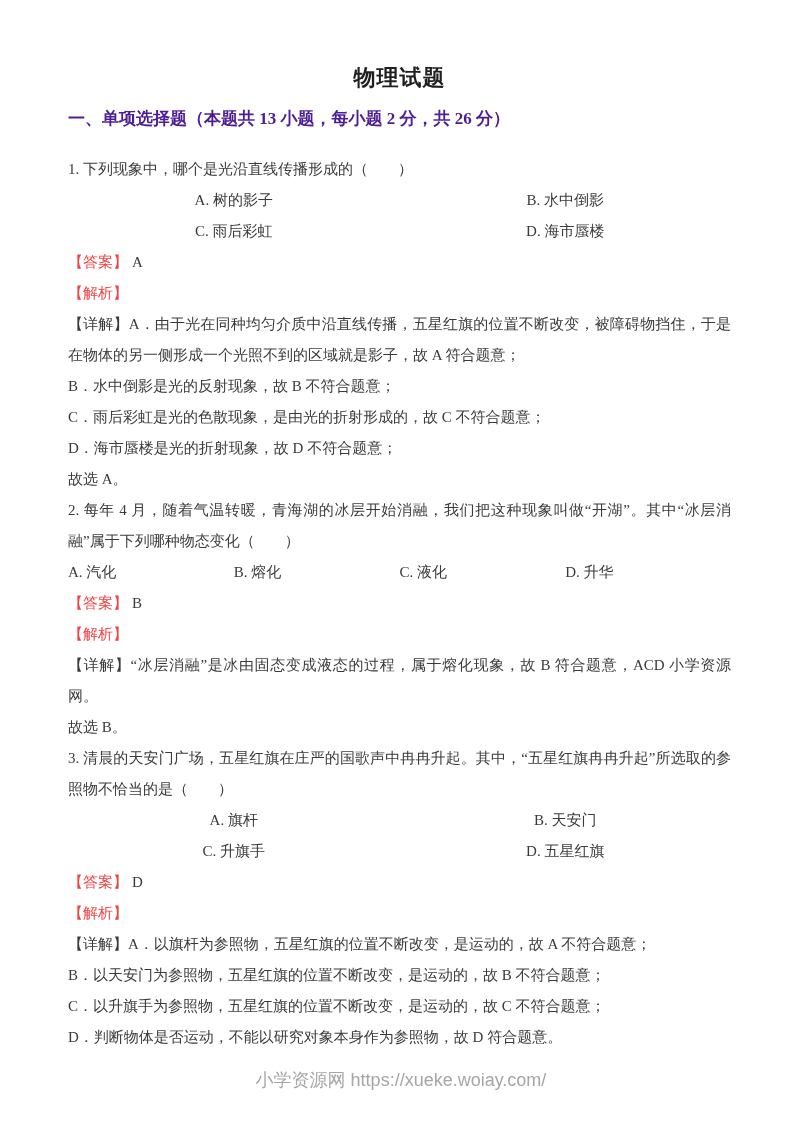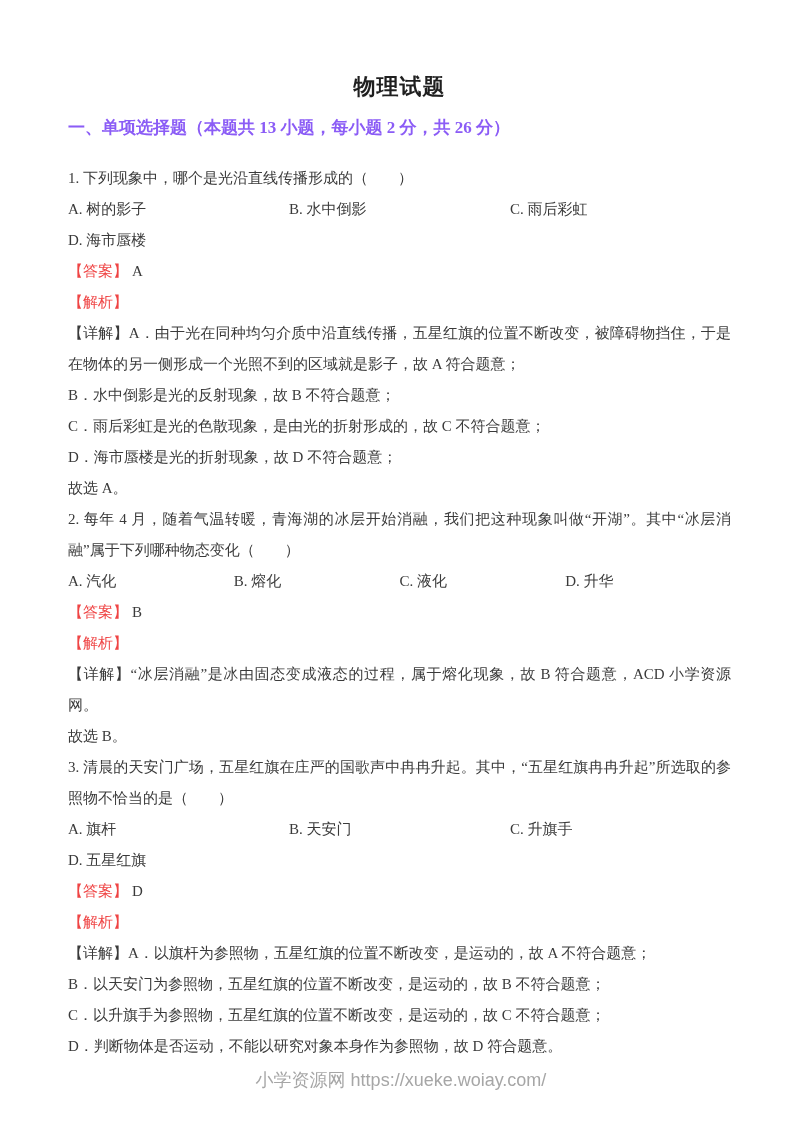--- a/index.html
+++ b/index.html
@@ -20,41 +20,40 @@
     right: 62px;
     top: 62px;
   }
   .doc-title {
     font-size: 22px;
     line-height: 32px;
     font-weight: bold;
     color: #1f1f1f;
     text-align: center;
     letter-spacing: 1px;
-    margin-top: 9px;
   }
   .section-heading {
     margin-top: 12px;
     font-size: 17px;
     line-height: 26px;
     font-weight: bold;
-    color: #8b5cf6;
+    color: #4c1d95;
   }
   .body-block { margin-top: 22px; }
   p.line, .stem, .detail {
     font-size: 15px;
     line-height: 31px;
     text-align: justify;
   }
   .options {
     display: grid;
     font-size: 15px;
     line-height: 31px;
   }
-  .options.cols-2 { grid-template-columns: repeat(3, 1fr); }
+  .options.cols-2 { grid-template-columns: repeat(2, 1fr); text-align: center; }
   .options.cols-4 { grid-template-columns: repeat(4, 1fr); }
   .accent { color: #ef4444; }
   .answer-value { margin-left: 4px; color: #3a3a3a; }
   .footer {
     position: absolute;
     left: 9px;
     right: 0;
     top: 1068px;
     text-align: center;
     font-family: "Liberation Sans", "DejaVu Sans", sans-serif;

